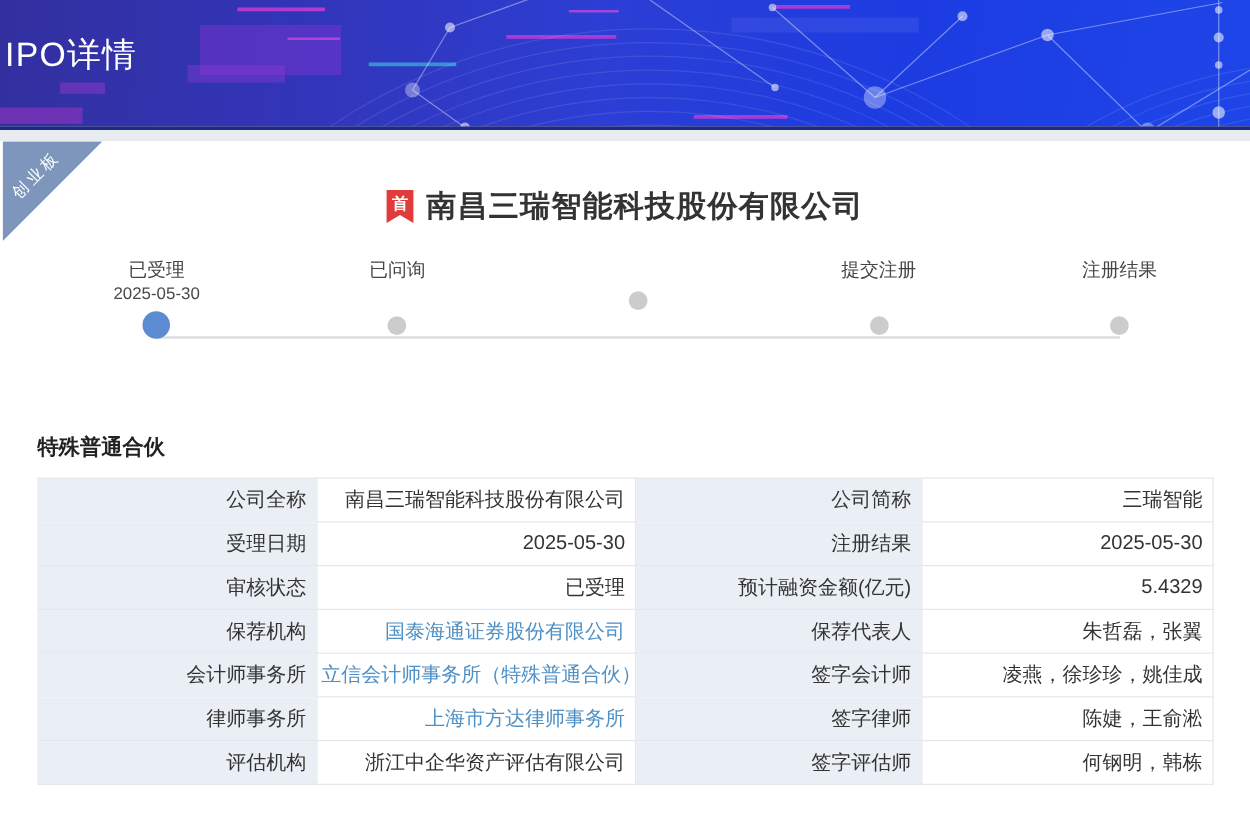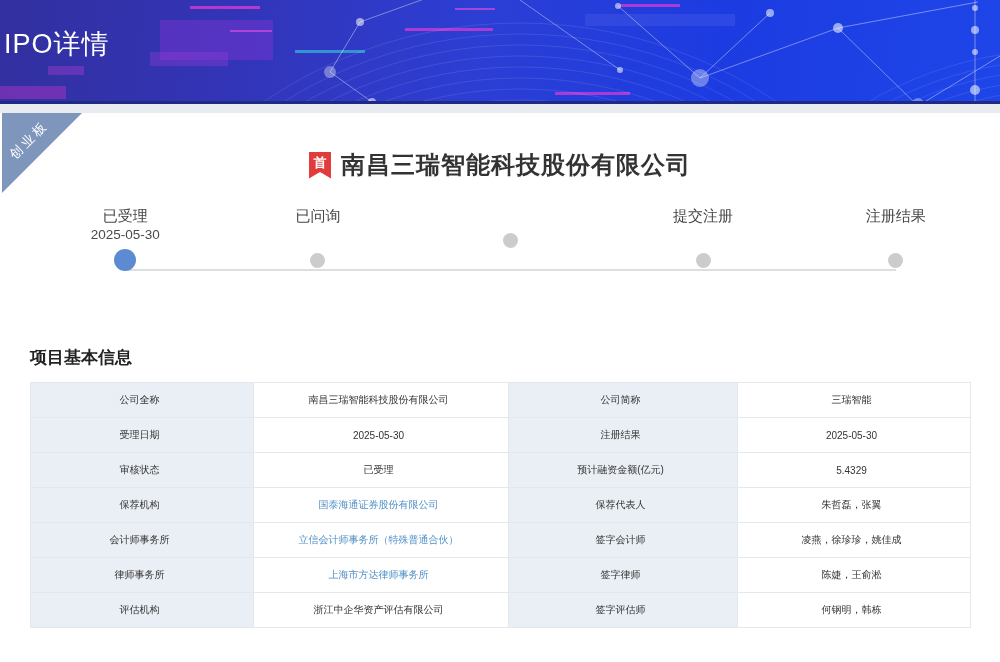--- a/index.html
+++ b/index.html
@@ -38,22 +38,22 @@
   .step-label { height:20px; font-size:15px; color:#454545; }
   .step-date { height:21px; font-size:13.5px; color:#4a4a4a; }
   .dot-wrap { height:24px; display:flex; align-items:center; justify-content:center; }
   .dot { width:15px; height:15px; border-radius:50%; background:#cccccc; position:relative; z-index:2; }
   .dot.active { width:22px; height:22px; background:#5c8bd2; }
   .step-line { position:absolute; left:10%; right:10%; top:62px; height:2px; background:#dcdfe2; z-index:1; }
 
   
   .section-title { margin:74px 0 13px 30px; font-size:17px; font-weight:700; color:#222; }
   table.info { width:940px; margin-left:30px; border-collapse:collapse; table-layout:fixed; }
-  table.info td, table.info th { height:35px; border:1px solid #e3e8ee; font-size:10px;
-    font-weight:400; text-align:center; padding:0 8px 0 3px; color:#333; overflow:hidden;
+  table.info td, table.info th { height:35px; border:1px solid #e3e8ee; font-size:16px;
+    font-weight:400; text-align:right; padding:0 8px 0 3px; color:#333; overflow:hidden;
     white-space:nowrap; }
   table.info th { background:#eaeff5; }
   col.c-label1 { width:223px; } col.c-val1 { width:255px; }
   col.c-label2 { width:229px; } col.c-val2 { width:233px; }
   td a { color:#4e8fc5; text-decoration:none; cursor:pointer; }
 </style>
 </head>
 <body>
 
 <header class="banner">
@@ -170,21 +170,21 @@
     </div>
     <div class="step">
       <div class="step-label">注册结果</div>
       <div class="step-date"></div>
       <div class="dot-wrap">
           <span class="dot"></span>
         </div>
     </div>
   </div>
 
-  <h3 class="section-title">项目基本信息</h3>
+  <h3 class="section-title">特殊普通合伙</h3>
 
   <table class="info">
     <colgroup>
       <col class="c-label1">
         <col class="c-val1">
         <col class="c-label2">
         <col class="c-val2">
     </colgroup>
     <tbody>
       <tr>

